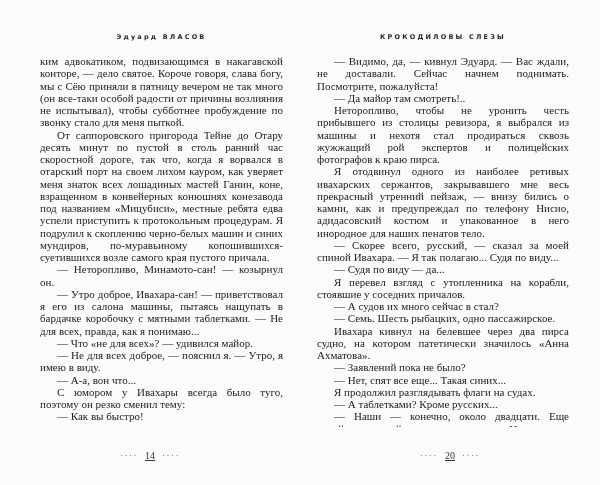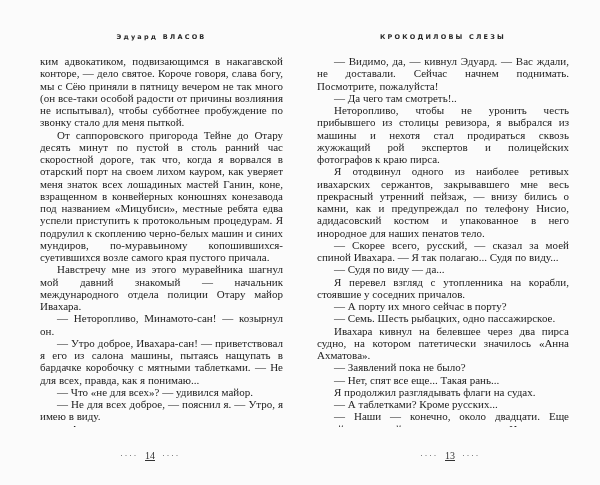--- a/index.html
+++ b/index.html
@@ -69,51 +69,50 @@
 </head>
 <body>
 
 <div class="spread">
 
   <div class="page left">
     <div class="running-head">Эдуард ВЛАСОВ</div>
     <div class="body-text" id="left-body">
         <p class="para no-indent">ким адвокатиком, подвизающимся в накагавской конторе, — дело святое. Короче говоря, слава богу, мы с Сёю приняли в пятницу вечером не так много (он все-таки особой радости от причины возлияния не испытывал), чтобы субботнее пробуждение по звонку стало для меня пыткой.</p>
         <p class="para">От саппоровского пригорода Тейне до Отару десять минут по пустой в столь ранний час скоростной дороге, так что, когда я ворвался в отарский порт на своем лихом кауром, как уверяет меня знаток всех лошадиных мастей Ганин, коне, взращенном в конвейерных конюшнях конезавода под названием «Мицубиси», местные ребята едва успели приступить к протокольным процедурам. Я подрулил к скоплению черно-белых машин и синих мундиров, по-муравьиному копошившихся-суетившихся возле самого края пустого причала.</p>
-        <p class="para">Навстречу мне из этого муравейника шагнул мой давний знакомый — начальник международного отдела полиции Отару майор Ивахара.</p>
         <p class="para">— Неторопливо, Минамото-сан! — козырнул он.</p>
         <p class="para">— Утро доброе, Ивахара-сан! — приветствовал я его из салона машины, пытаясь нащупать в бардачке коробочку с мятными таблетками. — Не для всех, правда, как я понимаю...</p>
         <p class="para">— Что «не для всех»? — удивился майор.</p>
         <p class="para">— Не для всех доброе, — пояснил я. — Утро, я имею в виду.</p>
         <p class="para">— А-а, вон что...</p>
         <p class="para">С юмором у Ивахары всегда было туго, поэтому он резко сменил тему:</p>
         <p class="para">— Как вы быстро!</p>
       </div>
     <div class="folio">
       <span class="orn">····</span><span class="num">14</span><span class="orn">····</span>
     </div>
   </div>
 
   <div class="page right">
     <div class="running-head">КРОКОДИЛОВЫ СЛЕЗЫ</div>
     <div class="body-text" id="right-body">
         <p class="para">— Видимо, да, — кивнул Эдуард. — Вас ждали, не доставали. Сейчас начнем поднимать. Посмотрите, пожалуйста!</p>
-        <p class="para">— Да чего там смотреть!..</p>
+        <p class="para">— Да майор там смотреть!..</p>
         <p class="para">Неторопливо, чтобы не уронить честь прибывшего из столицы ревизора, я выбрался из машины и нехотя стал продираться сквозь жужжащий рой экспертов и полицейских фотографов к краю пирса.</p>
         <p class="para">Я отодвинул одного из наиболее ретивых ивахарских сержантов, закрывавшего мне весь прекрасный утренний пейзаж, — внизу бились о камни, как и предупреждал по телефону Нисио, адидасовский костюм и упакованное в него инородное для наших пенатов тело.</p>
         <p class="para">— Скорее всего, русский, — сказал за моей спиной Ивахара. — Я так полагаю... Судя по виду...</p>
         <p class="para">— Судя по виду — да...</p>
         <p class="para">Я перевел взгляд с утопленника на корабли, стоявшие у соседних причалов.</p>
-        <p class="para">— А порту их много сейчас в порту?</p>
+        <p class="para">— А судов их много сейчас в стал?</p>
         <p class="para">— Семь. Шесть рыбацких, одно пассажирское.</p>
         <p class="para">Ивахара кивнул на белевшее через два пирса судно, на котором патетически значилось «Анна Ахматова».</p>
         <p class="para">— Заявлений пока не было?</p>
-        <p class="para">— Нет, спят все еще... Такая рань...</p>
+        <p class="para">— Нет, спят все еще... Такая синих...</p>
         <p class="para">Я продолжил разглядывать флаги на судах.</p>
         <p class="para">— А таблетками? Кроме русских...</p>
         <p class="para">— Наши — конечно, около двадцати. Еще китайские, корейские... — отозвался Ивахара. — Южные, в смысле.</p>
       </div>
     <div class="folio">
-      <span class="orn">····</span><span class="num">13</span><span class="orn">····</span>
+      <span class="orn">····</span><span class="num">20</span><span class="orn">····</span>
     </div>
   </div>
 
 </div>
 
 </body></html>

